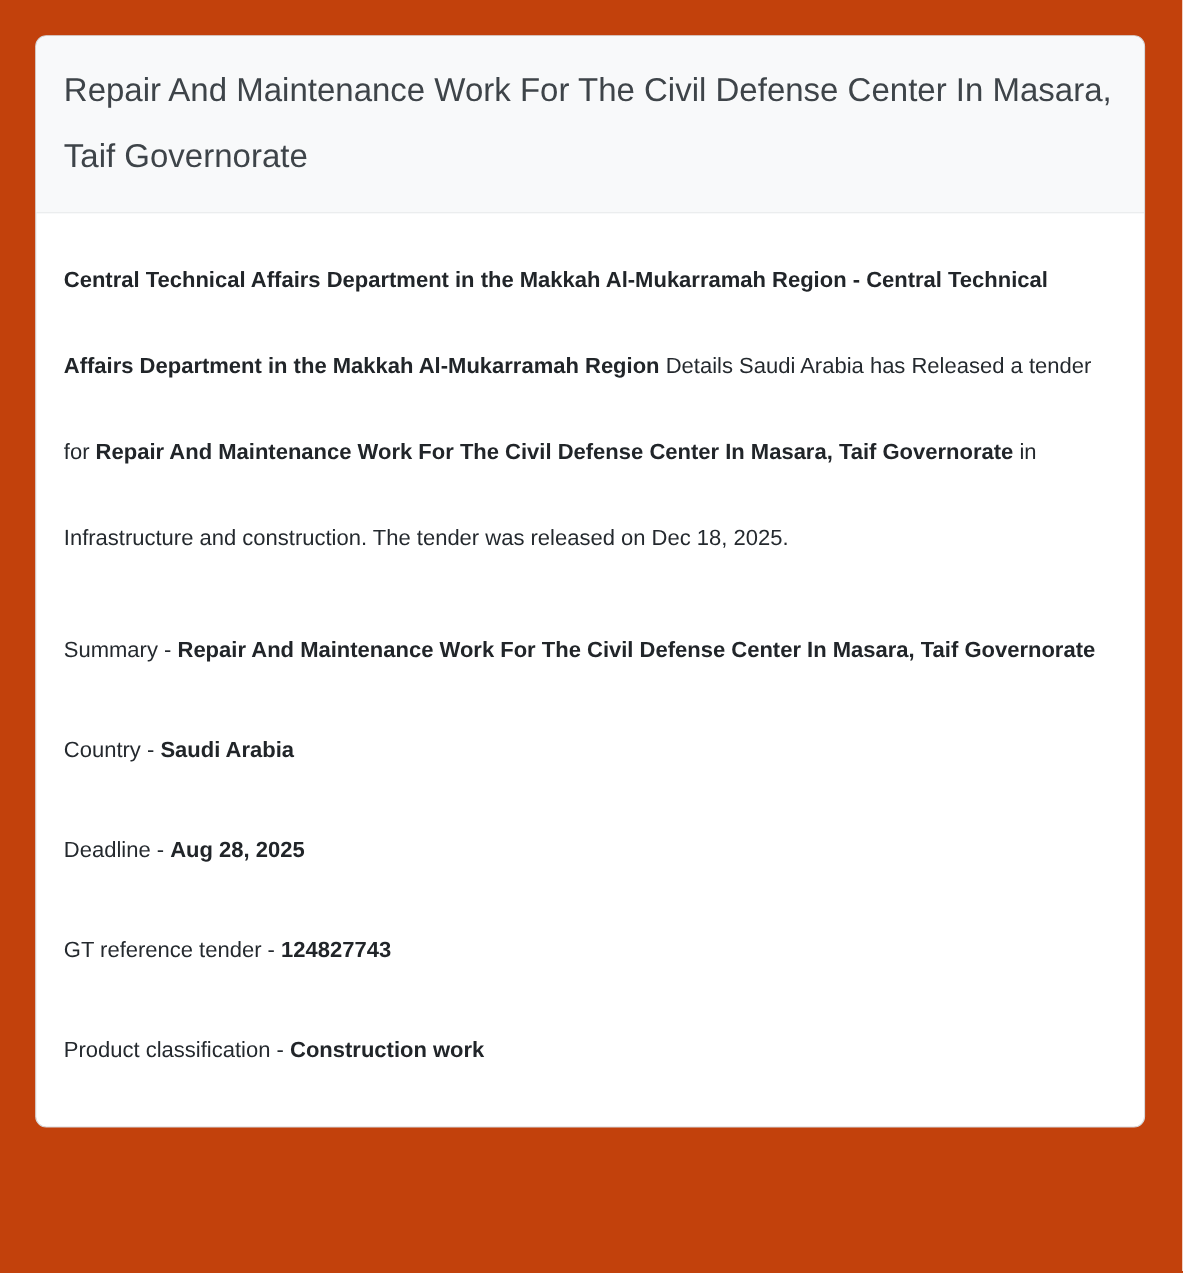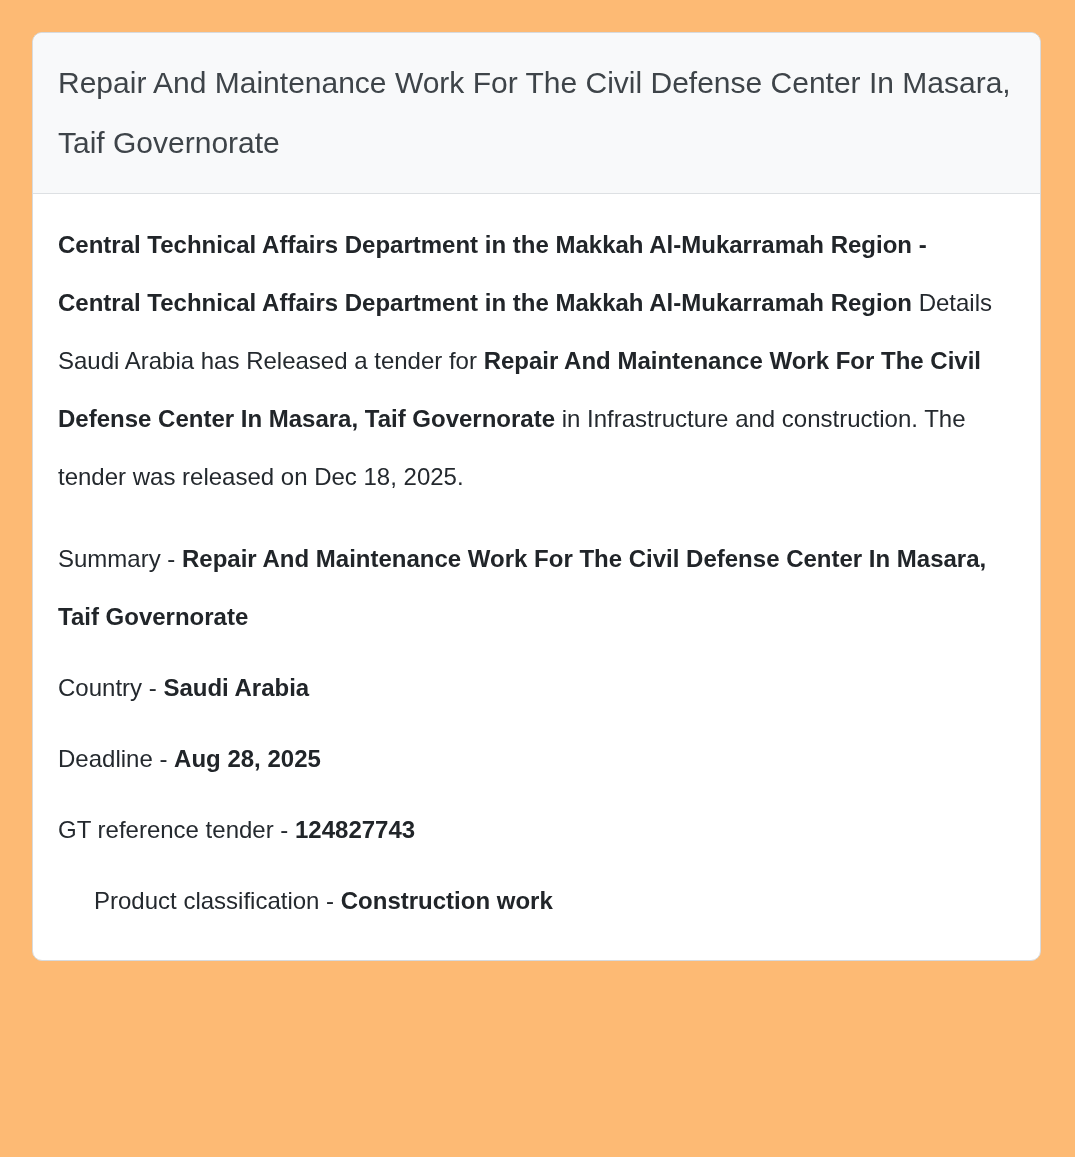--- a/index.html
+++ b/index.html
@@ -4,21 +4,21 @@
 <style>
   html, body {
     margin: 0;
     padding: 0;
     background: #ffffff;
     font-family: "Liberation Sans", sans-serif;
   }
   .page {
     width: 1075px;
     height: 1157px;
-    background: #fdba74;
+    background: #c2410c;
     box-sizing: border-box;
     padding: 32px 0 0 32px;
   }
   .card {
     width: 1009px;
     box-sizing: border-box;
     background: #ffffff;
     border: 1px solid #d7dadd;
     border-radius: 10px;
   }
@@ -30,33 +30,32 @@
   }
   .card-title {
     margin: 0;
     font-size: 30px;
     line-height: 60px;
     font-weight: 400;
     color: #3e4449;
   }
   .card-body {
     padding: 22px 25px 30px 25px;
-    font-size: 24px;
-    line-height: 58px;
+    font-size: 20px;
+    line-height: 78px;
     color: #24292e;
   }
   .card-body p {
     margin: 0 0 13px 0;
   }
   p.desc {
     margin-bottom: 24px;
   }
   p.last {
     margin-bottom: 0;
-    margin-left: 36px;
   }
   .b {
     font-weight: 700;
     color: #212529;
   }
 </style>
 </head>
 <body>
 
 <div class="page">

